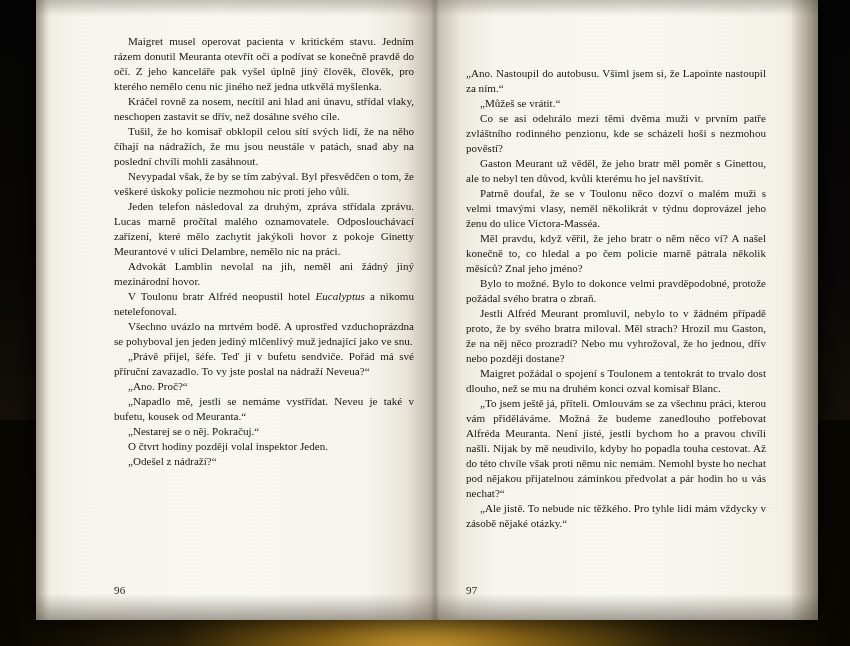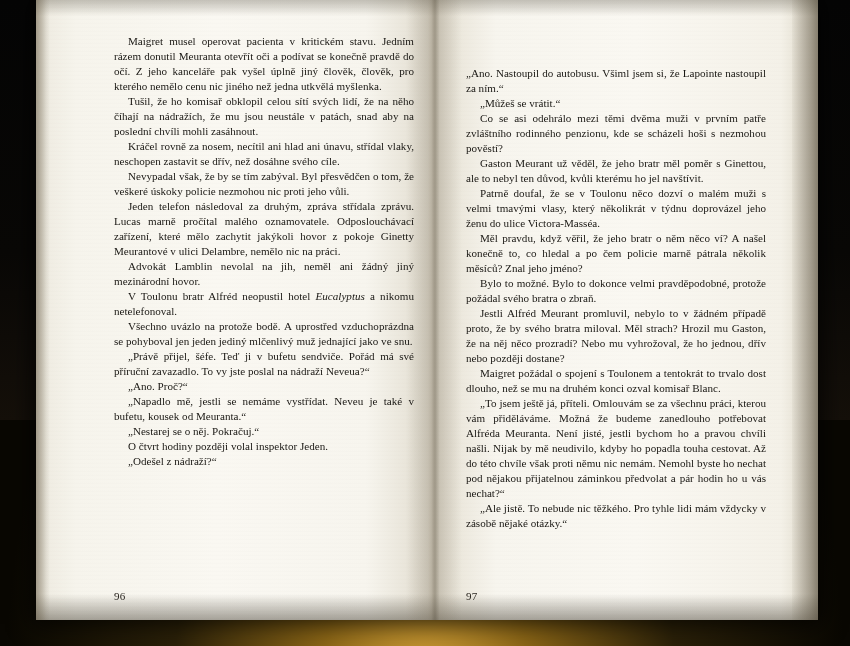--- a/index.html
+++ b/index.html
@@ -102,21 +102,21 @@
   }
   .col p {
     margin: 0;
     text-indent: 14px;
   }
   .col p.noindent { text-indent: 0; margin-top: 32px; }
   .col p em { font-style: italic; }
 
   .folio {
     position: absolute;
-    bottom: 18px;
+    bottom: 24px;
     font-size: 11px;
     color: #2a2620;
     letter-spacing: 0.3px;
   }
   .folio.left  { left: 78px; }
   .folio.right { left: 430px; margin-top: 8px; }
 
   
   .grain {
     position: absolute;
@@ -139,44 +139,44 @@
     <div class="grain"></div>
     <div class="page-top-shadow"></div>
     <div class="page-bottom-shadow"></div>
     <div class="page-edge-left"></div>
     <div class="page-edge-right"></div>
     <div class="gutter"></div>
 
     <div class="page left">
       <div class="col">
         <p>Maigret musel operovat pacienta v kritickém stavu. Jedním rázem donutil Meuranta otevřít oči a podívat se konečně pravdě do očí. Z jeho kanceláře pak vyšel úplně jiný člověk, člověk, pro kterého nemělo cenu nic jiného než jedna utkvělá myšlenka.</p>
+        <p>Kráčel rovně za nosem, necítil ani hlad ani únavu, střídal vlaky, neschopen zastavit se dřív, než dosáhne svého cíle.</p>
         <p>Tušil, že ho komisař obklopil celou sítí svých lidí, že na něho číhají na nádražích, že mu jsou neustále v patách, snad aby na poslední chvíli mohli zasáhnout.</p>
-        <p>Kráčel rovně za nosem, necítil ani hlad ani únavu, střídal vlaky, neschopen zastavit se dřív, než dosáhne svého cíle.</p>
         <p>Nevypadal však, že by se tím zabýval. Byl přesvědčen o tom, že veškeré úskoky policie nezmohou nic proti jeho vůli.</p>
         <p>Jeden telefon následoval za druhým, zpráva střídala zprávu. Lucas marně pročítal malého oznamovatele. Odposlouchávací zařízení, které mělo zachytit jakýkoli hovor z pokoje Ginetty Meurantové v ulici Delambre, nemělo nic na práci.</p>
         <p>Advokát Lamblin nevolal na jih, neměl ani žádný jiný mezinárodní hovor.</p>
         <p><span>V Toulonu bratr Alfréd neopustil hotel <em>Eucalyptus</em> a nikomu netelefonoval.</span></p>
-        <p>Všechno uvázlo na protože bodě. A uprostřed vzduchoprázdna se pohyboval jen jeden jediný mlčenlivý muž jednající jako ve snu.</p>
+        <p>Všechno uvázlo na mrtvém bodě. A uprostřed vzduchoprázdna se pohyboval jen jeden jediný mlčenlivý muž jednající jako ve snu.</p>
         <p>„Právě přijel, šéfe. Teď ji v bufetu sendviče. Pořád má své příruční zavazadlo. To vy jste poslal na nádraží Neveua?“</p>
         <p>„Ano. Proč?“</p>
         <p>„Napadlo mě, jestli se nemáme vystřídat. Neveu je také v bufetu, kousek od Meuranta.“</p>
         <p>„Nestarej se o něj. Pokračuj.“</p>
         <p>O čtvrt hodiny později volal inspektor Jeden.</p>
         <p>„Odešel z nádraží?“</p>
       </div>
     </div>
     <div class="folio left">96</div>
 
     <div class="page right">
       <div class="col">
         <p class="noindent">„Ano. Nastoupil do autobusu. Všiml jsem si, že Lapointe nastoupil za ním.“</p>
         <p>„Můžeš se vrátit.“</p>
         <p>Co se asi odehrálo mezi těmi dvěma muži v prvním patře zvláštního rodinného penzionu, kde se scházeli hoši s nezmohou pověstí?</p>
         <p>Gaston Meurant už věděl, že jeho bratr měl poměr s Ginettou, ale to nebyl ten důvod, kvůli kterému ho jel navštívit.</p>
-        <p>Patrně doufal, že se v Toulonu něco dozví o malém muži s velmi tmavými vlasy, který několikrát v týdnu doprovázel jeho ženu do ulice Victora-Masséa.</p>
+        <p>Patrně doufal, že se v Toulonu něco dozví o malém muži s velmi tmavými vlasy, neměl několikrát v týdnu doprovázel jeho ženu do ulice Victora-Masséa.</p>
         <p>Měl pravdu, když věřil, že jeho bratr o něm něco ví? A našel konečně to, co hledal a po čem policie marně pátrala několik měsíců? Znal jeho jméno?</p>
         <p>Bylo to možné. Bylo to dokonce velmi pravděpodobné, protože požádal svého bratra o zbraň.</p>
         <p>Jestli Alfréd Meurant promluvil, nebylo to v žádném případě proto, že by svého bratra miloval. Měl strach? Hrozil mu Gaston, že na něj něco prozradí? Nebo mu vyhrožoval, že ho jednou, dřív nebo později dostane?</p>
         <p>Maigret požádal o spojení s Toulonem a tentokrát to trvalo dost dlouho, než se mu na druhém konci ozval komisař Blanc.</p>
         <p>„To jsem ještě já, příteli. Omlouvám se za všechnu práci, kterou vám přiděláváme. Možná že budeme zanedlouho potřebovat Alfréda Meuranta. Není jisté, jestli bychom ho a pravou chvíli našli. Nijak by mě neudivilo, kdyby ho popadla touha cestovat. Až do této chvíle však proti němu nic nemám. Nemohl byste ho nechat pod nějakou přijatelnou záminkou předvolat a pár hodin ho u vás nechat?“</p>
         <p>„Ale jistě. To nebude nic těžkého. Pro tyhle lidi mám vždycky v zásobě nějaké otázky.“</p>
       </div>
     </div>
     <div class="folio right">97</div>
   </div>

